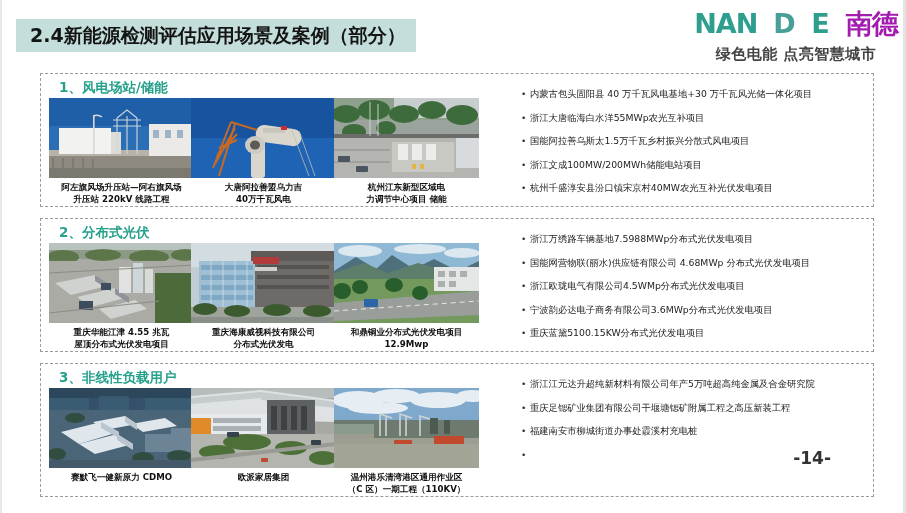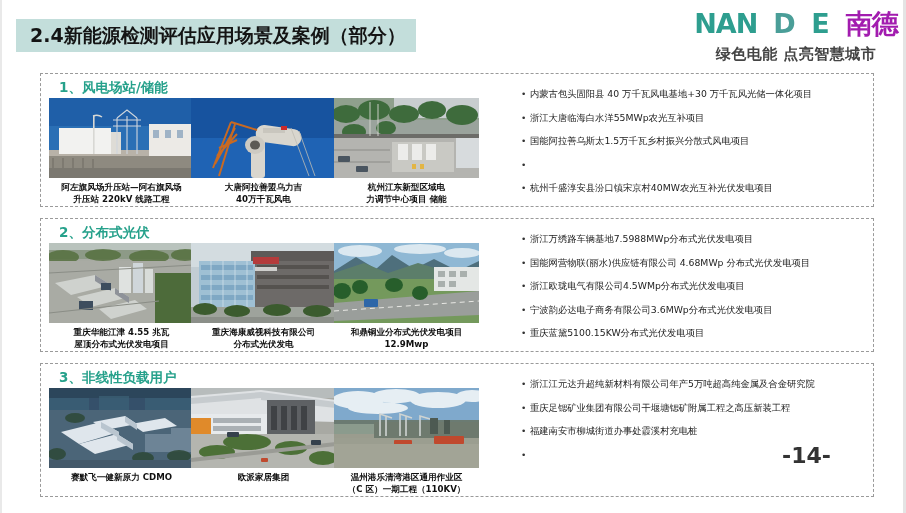--- a/index.html
+++ b/index.html
@@ -84,21 +84,21 @@
     text-align:left;
   }
   .bullet .btxt{
     font-size:9.3px;color:#1c1c1c;line-height:20px;letter-spacing:0px;
     white-space:nowrap;
   }
 
   
   .page-num{
     position:absolute;right:42px;bottom:28px;
-    font-size:22px;font-weight:bold;color:#333;letter-spacing:0px;
+    font-size:17px;font-weight:bold;color:#333;letter-spacing:0px;
   }
 
   
   .sc{position:absolute;inset:0;overflow:hidden;}
 </style>
 </head>
 <body>
 
 <div class="slide">
 
@@ -230,20 +230,21 @@
       <div class="bullet">
         <span class="dot">•</span>
         <span class="btxt">浙江大唐临海白水洋55MWp农光互补项目</span>
       </div>
       <div class="bullet">
         <span class="dot">•</span>
         <span class="btxt">国能阿拉善乌斯太1.5万千瓦乡村振兴分散式风电项目</span>
       </div>
       <div class="bullet">
         <span class="dot">•</span>
+        <span class="btxt">浙江文成100MW/200MWh储能电站项目</span>
       </div>
       <div class="bullet">
         <span class="dot">•</span>
         <span class="btxt">杭州千盛淳安县汾口镇宋京村40MW农光互补光伏发电项目</span>
       </div>
     </div>
   </div>
 
   <div class="section" id="sec2">
     <div class="sec-title">2、分布式光伏</div>

